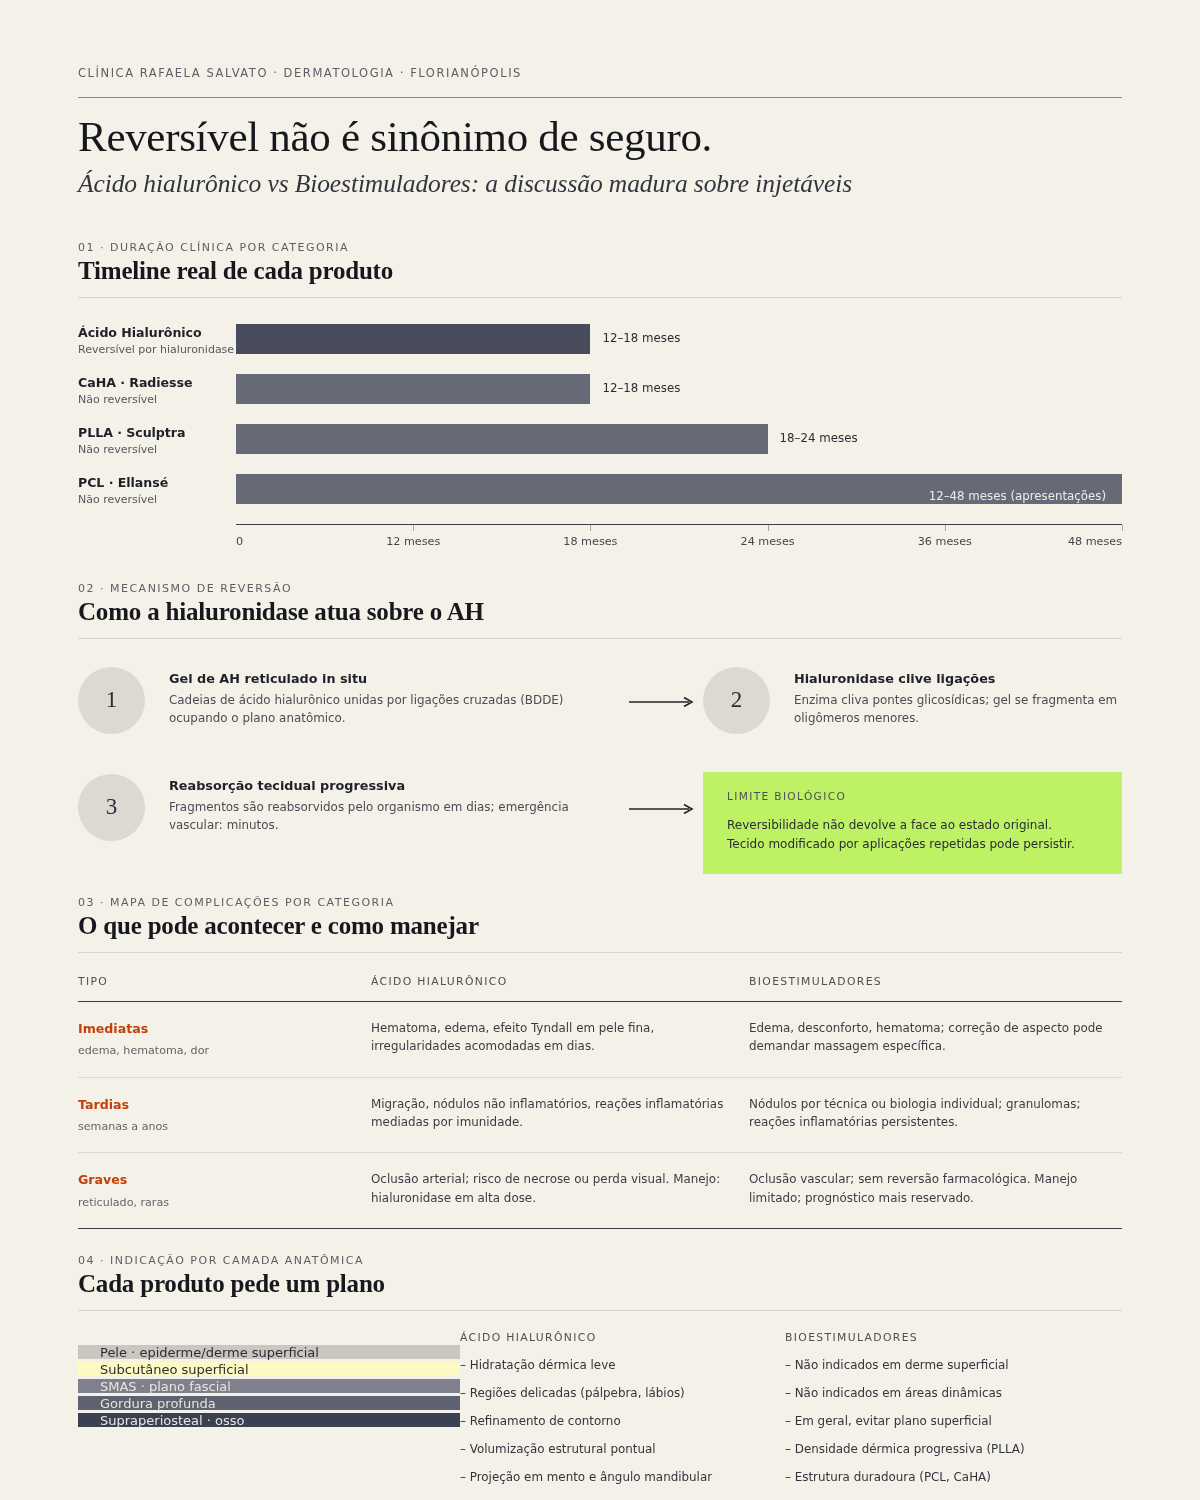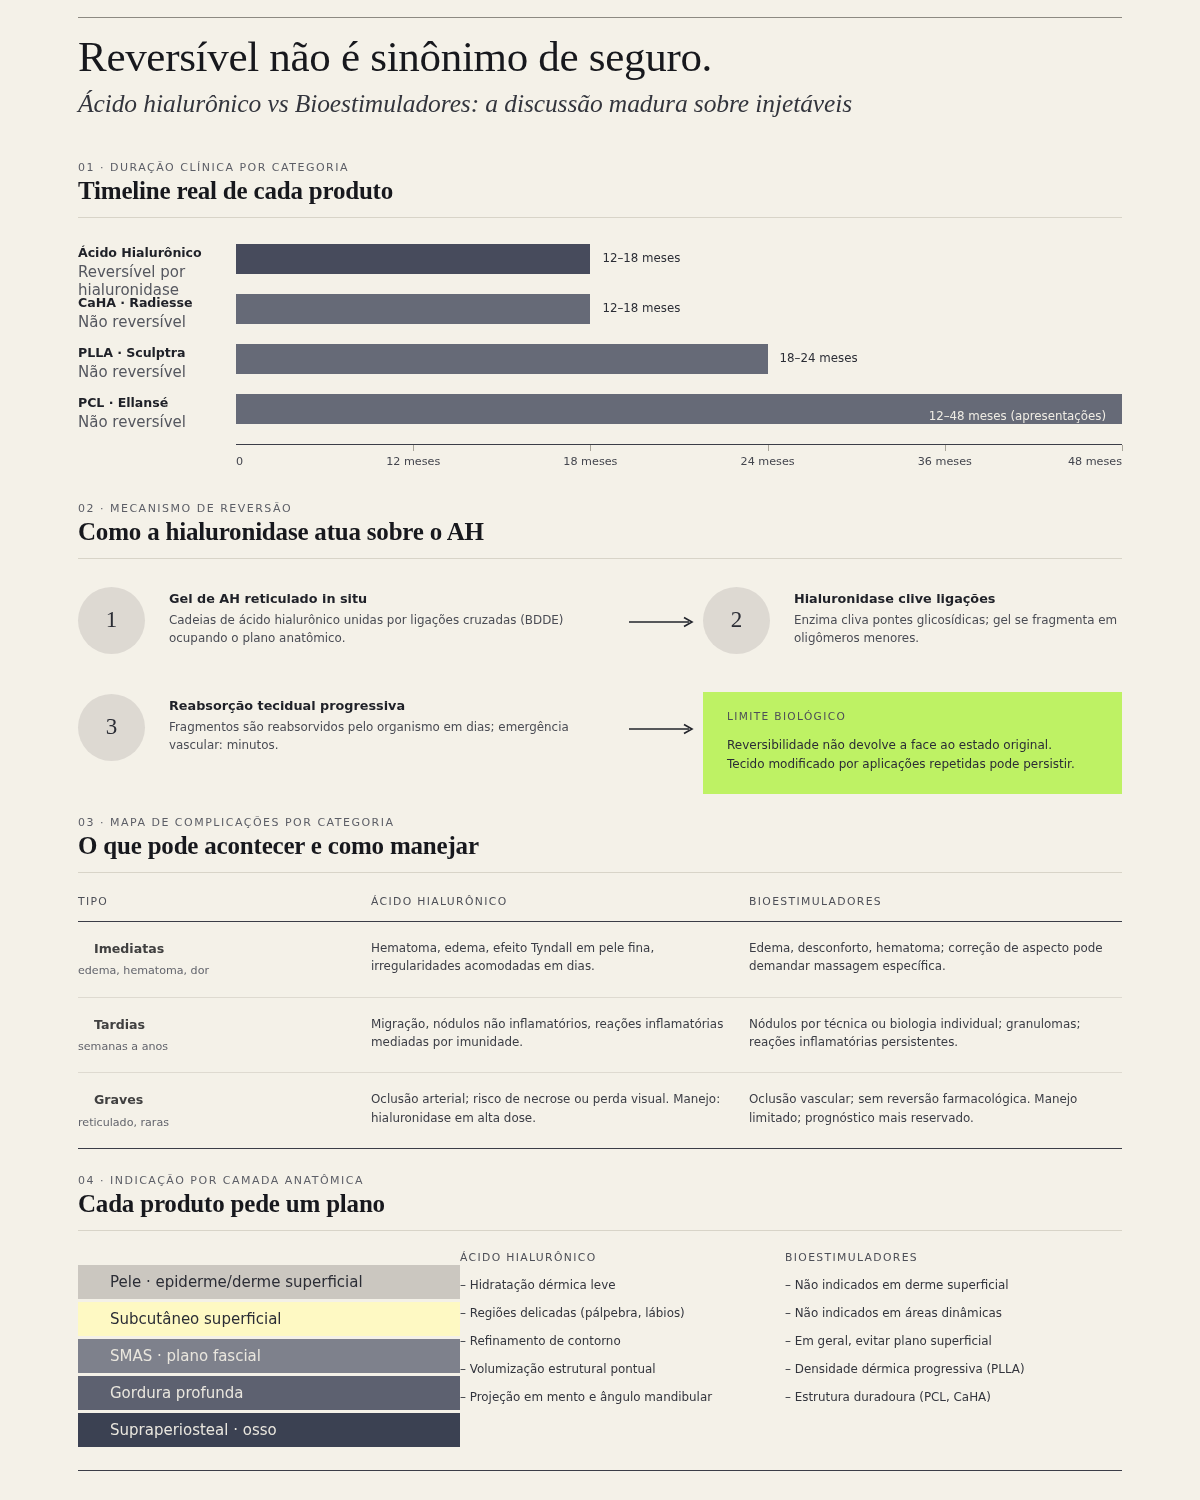--- a/index.html
+++ b/index.html
@@ -72,21 +72,21 @@
   .chart { margin-top: 26px; position: relative; }
   .chart-rows { position: relative; }
   .brow {
     display: flex;
     align-items: flex-start;
     height: 50px;
     position: relative;
   }
   .blabels { width: 158px; flex: 0 0 158px; padding-top: 1px; }
   .bname { font-size: 12.6px; font-weight: 700; color: #1f2128; letter-spacing: -0.05px; }
-  .bsub { font-size: 15px; color: #55575f; margin-top: 3px; }
+  .bsub { font-size: 11px; color: #55575f; margin-top: 3px; }
   .btrack { position: relative; flex: 1; height: 30px; }
   .bbar {
     position: absolute; left: 0; top: 0; height: 30px;
     background: #666a77;
   }
   .bbar.dark { background: #474b5c; }
   .bval {
     position: absolute; top: 7px;
     font-size: 11.8px; color: #2b2d35; white-space: nowrap;
   }
@@ -149,49 +149,50 @@
     padding: 0 0 13px 0;
     border-bottom: 1.6px solid #3b3d47;
   }
   table.cmp td {
     vertical-align: top;
     padding: 17px 18px 17px 0;
     border-bottom: 1px solid #dedad0;
     font-size: 11.9px; color: #3b3d45; line-height: 1.55;
   }
   table.cmp tr:last-child td { border-bottom: 1.6px solid #3b3d47; }
-  .cell-t { font-size: 12.6px; font-weight: 700; color: #404040; margin-left: 16px; }
+  .cell-t { font-size: 12.6px; font-weight: 700; color: #c2410c; }
   .cell-s { font-size: 11.1px; color: #63656d; margin-top: 4px; }
   .col-a { width: 293px; }
   .col-b { width: 378px; }
 
   
   #sec4 { margin-top: 25px; }
   .layers-wrap { display: flex; margin-top: 20px; gap: 0; }
   .layerstack { width: 382px; flex: 0 0 382px; padding-top: 14px; }
   .layer {
-    height: 34px; margin-bottom: 3px;
+    height: 14px; margin-bottom: 3px;
     display: flex; align-items: center;
-    padding-left: 32px;
-    font-size: 15px; color: #2b2d35;
+    padding-left: 22px;
+    font-size: 13px; color: #2b2d35;
   }
   .layer.lt { color: #e9e6de; }
   .listcol { width: 325px; flex: 0 0 325px; }
   .listcol.second { width: 300px; flex: 0 0 300px; }
   .lc-h { font-size: 10.8px; letter-spacing: 1.35px; color: #4d4f57; }
   .lc-i { font-size: 11.9px; color: #33353d; margin-top: 14px; }
 
   
   .foot-rule { border-top: 1.6px solid #3b3d47; margin-top: 20px; }
 </style>
 </head>
 <body>
 
 <div class="page">
 
+  <div class="eyebrow-top">CLÍNICA RAFAELA SALVATO · DERMATOLOGIA · FLORIANÓPOLIS</div>
   <div class="rule-head"></div>
   <h1 class="title">Reversível não é sinônimo de seguro.</h1>
   <div class="subtitle">Ácido hialurônico vs Bioestimuladores: a discussão madura sobre injetáveis</div>
 
   <div id="sec1">
     <div class="sec-kicker">01 · DURAÇÃO CLÍNICA POR CATEGORIA</div>
     <div class="sec-title">Timeline real de cada produto</div>
     <div class="sec-rule"></div>
 
     <div class="chart">

